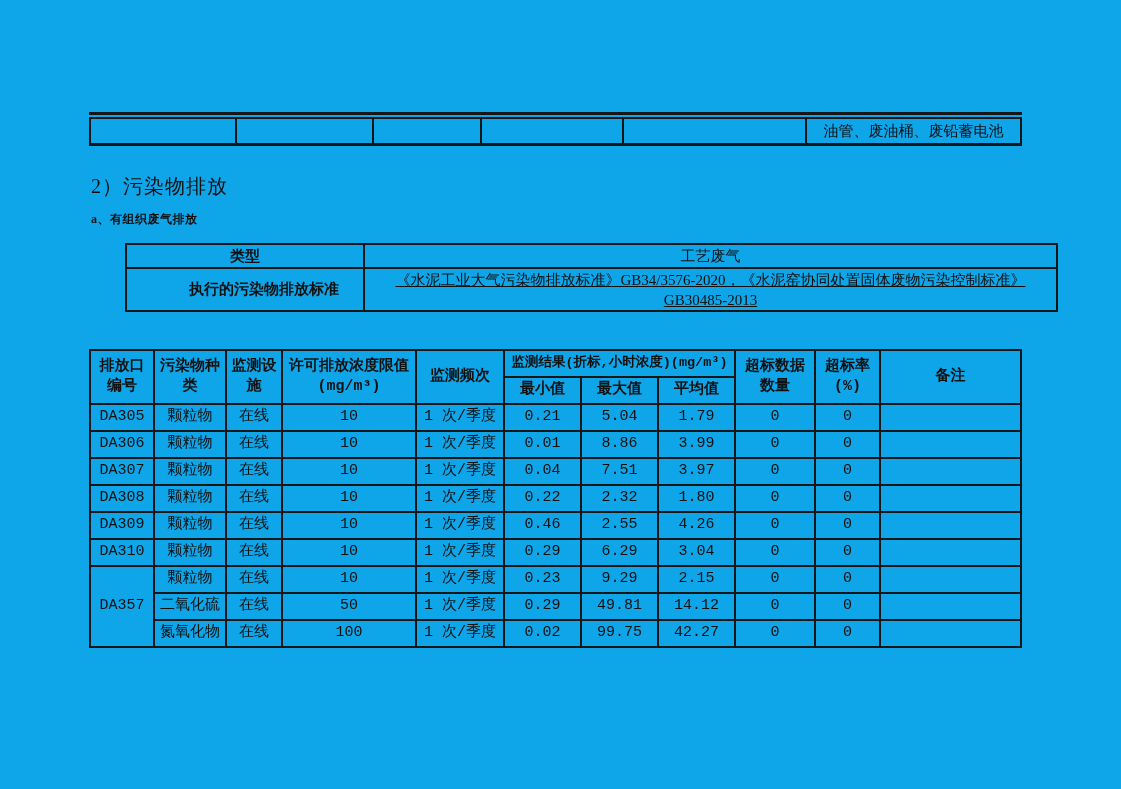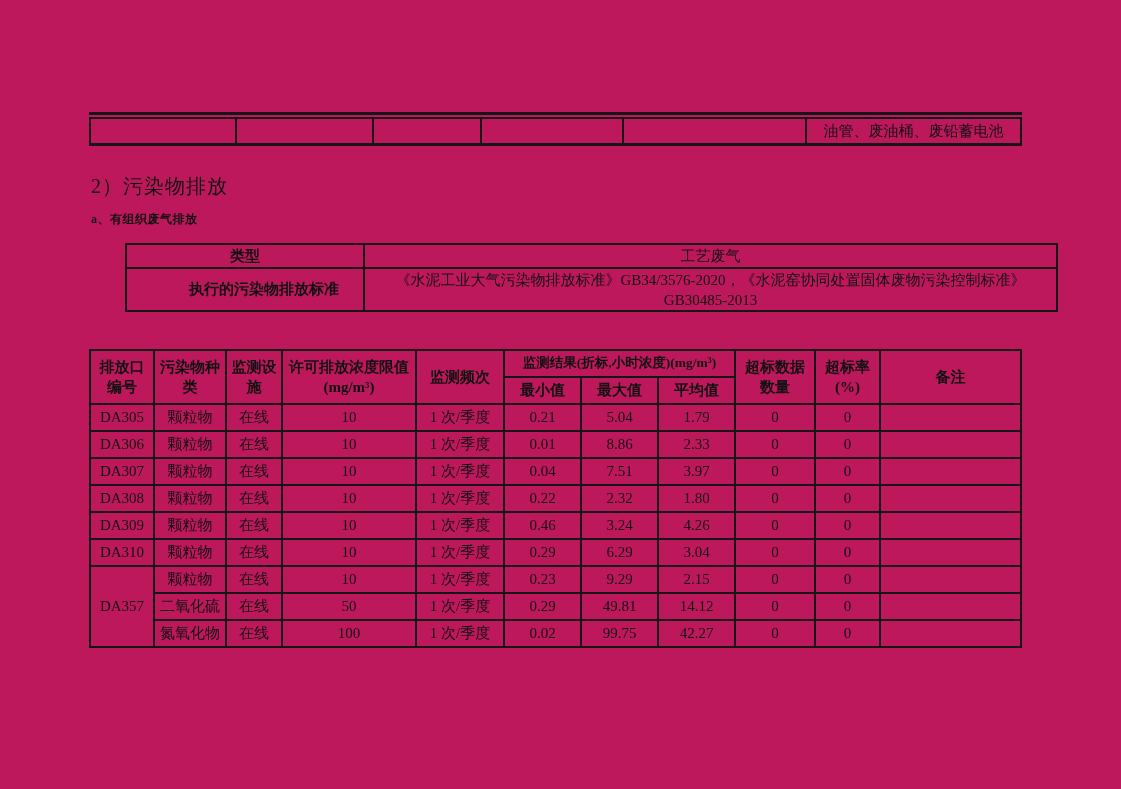--- a/index.html
+++ b/index.html
@@ -1,19 +1,19 @@
 <!DOCTYPE html>
 <html><head>
 <meta charset="utf-8">
 <style>
   html,body{margin:0;padding:0;background:#e8e8e8;}
   .page{
     position:relative;
     width:1121px;height:789px;
-    background:#be185d;
+    background:#0ea5e9;
     font-family:"Liberation Serif","DejaVu Serif",serif;
     color:#111;
     overflow:hidden;
   }
   table{border-collapse:collapse;table-layout:fixed;}
   td,th{
     border:2px solid #161616;
     padding:0 2px;
     text-align:center;
     vertical-align:middle;
@@ -37,24 +37,24 @@
   .h-sub{
     position:absolute;left:91px;top:211px;
     font-size:12px;font-weight:bold;letter-spacing:0.5px;
   }
 
   
   .t2{position:absolute;left:89px;top:243px;width:931px;margin-left:36px;}
   .t2 .r1 th,.t2 .r1 td{height:22px;}
   .t2 .r2 th,.t2 .r2 td{height:22px;}
   .t2 .r3 th{height:41px;padding-left:40px;}
-  .t2 .r3 td{height:41px;line-height:20px;}
-
-  
-  .t3{position:absolute;left:89px;top:349px;width:931px;}
+  .t2 .r3 td{height:41px;line-height:20px;text-decoration:underline;}
+
+  
+  .t3{position:absolute;left:89px;top:349px;width:931px;font-family:Liberation Mono, monospace;}
   .t3 .hr1 th{height:25px;}
   .t3 .hr2 th{height:25px;}
   .t3 td{height:25px;}
   .t3 .group-hd{white-space:nowrap;font-size:13.5px;letter-spacing:0;margin-top:18px;}
 </style>
 </head>
 <body>
 
 <div class="page">
 
@@ -154,21 +154,21 @@
       <td></td>
     </tr>
     <tr>
       <td>DA306</td>
       <td>颗粒物</td>
       <td>在线</td>
       <td>10</td>
       <td>1 次/季度</td>
       <td>0.01</td>
       <td>8.86</td>
-      <td>2.33</td>
+      <td>3.99</td>
       <td>0</td>
       <td>0</td>
       <td></td>
     </tr>
     <tr>
       <td>DA307</td>
       <td>颗粒物</td>
       <td>在线</td>
       <td>10</td>
       <td>1 次/季度</td>
@@ -192,21 +192,21 @@
       <td>0</td>
       <td></td>
     </tr>
     <tr>
       <td>DA309</td>
       <td>颗粒物</td>
       <td>在线</td>
       <td>10</td>
       <td>1 次/季度</td>
       <td>0.46</td>
-      <td>3.24</td>
+      <td>2.55</td>
       <td>4.26</td>
       <td>0</td>
       <td>0</td>
       <td></td>
     </tr>
     <tr>
       <td>DA310</td>
       <td>颗粒物</td>
       <td>在线</td>
       <td>10</td>

